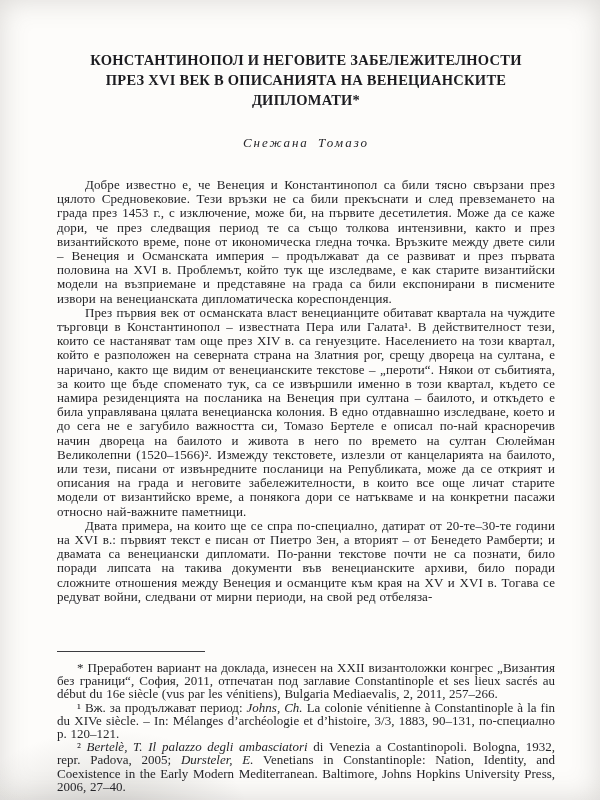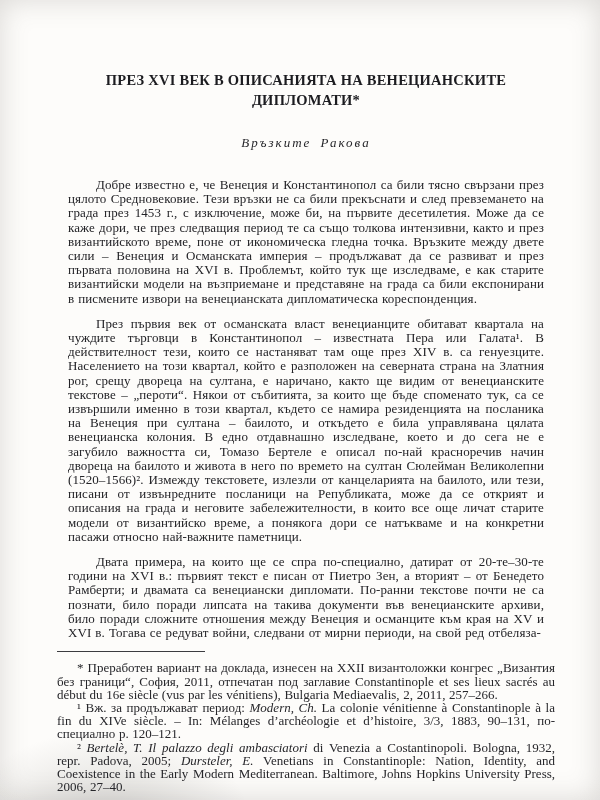--- a/index.html
+++ b/index.html
@@ -43,21 +43,21 @@
   .body-text {
     margin-top: 27px;
     min-height: 462px;
     font-size: 13px;
     line-height: 14.2px;
     text-align: justify;
     word-spacing: 0.6px;
     letter-spacing: 0.1px;
   }
   .body-text p.para {
-    margin: 11px;
+    margin: 0;
     text-indent: 28px;
   }
   .fn-rule {
     width: 148px;
     border: 0;
     border-top: 1.3px solid #3c3c40;
     margin: 11px 0 9px 0;
   }
   .footnote-list {
     font-size: 13px;
@@ -71,29 +71,29 @@
     text-indent: 20px;
   }
   .italic { font-style: italic; }
 </style>
 </head>
 <body>
 
 <div class="page">
   <div class="content">
     <h1 class="title">
-      <br>
+      <span>КОНСТАНТИНОПОЛ И НЕГОВИТЕ ЗАБЕЛЕЖИТЕЛНОСТИ</span><br>
       <span>ПРЕЗ XVI ВЕК В ОПИСАНИЯТА НА ВЕНЕЦИАНСКИТЕ ДИПЛОМАТИ*</span>
     </h1>
-    <div class="author">Връзките Ракова</div>
+    <div class="author">Снежана Томазо</div>
     <div class="body-text">
         <p class="para">Добре известно е, че Венеция и Константинопол са били тясно свързани през цялото Средновековие. Тези връзки не са били прекъснати и след превземането на града през 1453 г., с изключение, може би, на първите десетилетия. Може да се каже дори, че през следващия период те са също толкова интензивни, както и през византийското време, поне от икономическа гледна точка. Връзките между двете сили – Венеция и Османската империя – продължават да се развиват и през първата половина на XVI в. Проблемът, който тук ще изследваме, е как старите византийски модели на възприемане и представяне на града са били експонирани в писмените извори на венецианската дипломатическа кореспонденция.</p>
         <p class="para">През първия век от османската власт венецианците обитават квартала на чуждите търговци в Константинопол – известната Пера или Галата¹. В действителност тези, които се настаняват там още през XIV в. са генуезците. Населението на този квартал, който е разположен на северната страна на Златния рог, срещу двореца на султана, е наричано, както ще видим от венецианските текстове – „пероти“. Някои от събитията, за които ще бъде споменато тук, са се извършили именно в този квартал, където се намира резиденцията на посланика на Венеция при султана – баилото, и откъдето е била управлявана цялата венецианска колония. В едно отдавнашно изследване, което и до сега не е загубило важността си, Томазо Бертеле е описал по-най красноречив начин двореца на баилото и живота в него по времето на султан Сюлейман Великолепни (1520–1566)². Измежду текстовете, излезли от канцеларията на баилото, или тези, писани от извънредните посланици на Републиката, може да се открият и описания на града и неговите забележителности, в които все още личат старите модели от византийско време, а понякога дори се натъкваме и на конкретни пасажи относно най-важните паметници.</p>
         <p class="para">Двата примера, на които ще се спра по-специално, датират от 20-те–30-те години на XVI в.: първият текст е писан от Пиетро Зен, а вторият – от Бенедето Рамберти; и двамата са венециански дипломати. По-ранни текстове почти не са познати, било поради липсата на такива документи във венецианските архиви, било поради сложните отношения между Венеция и османците към края на XV и XVI в. Тогава се редуват войни, следвани от мирни периоди, на свой ред отбеляза-</p>
       </div>
     <hr class="fn-rule">
     <div class="footnote-list">
         <p class="footnote"><span>* </span><span>Преработен вариант на доклада, изнесен на XXII византоложки конгрес „Византия без граници“, София, 2011, отпечатан под заглавие Constantinople et ses lieux sacrés au début du 16e siècle (vus par les vénitiens), Bulgaria Mediaevalis, 2, 2011, 257–266.</span></p>
-        <p class="footnote"><span>¹ </span><span>Вж. за продължават период: </span><span class="italic">Modern, Ch.</span><span> La colonie vénitienne à Constantinople à la fin du XIVe siècle. – In: Mélanges d’archéologie et d’histoire, 3/3, 1883, 90–131, по-специално p. 120–121.</span></p>
+        <p class="footnote"><span>¹ </span><span>Вж. за продължават период: </span><span class="italic">Johns, Ch.</span><span> La colonie vénitienne à Constantinople à la fin du XIVe siècle. – In: Mélanges d’archéologie et d’histoire, 3/3, 1883, 90–131, по-специално p. 120–121.</span></p>
         <p class="footnote"><span>² </span><span class="italic">Bertelè, T. Il palazzo degli ambasciatori</span><span> di Venezia a Costantinopoli. Bologna, 1932, repr. Padova, 2005; </span><span class="italic">Dursteler, E.</span><span> Venetians in Constantinople: Nation, Identity, and Coexistence in the Early Modern Mediterranean. Baltimore, Johns Hopkins University Press, 2006, 27–40.</span></p>
       </div>
   </div>
 </div>
 
 </body></html>

